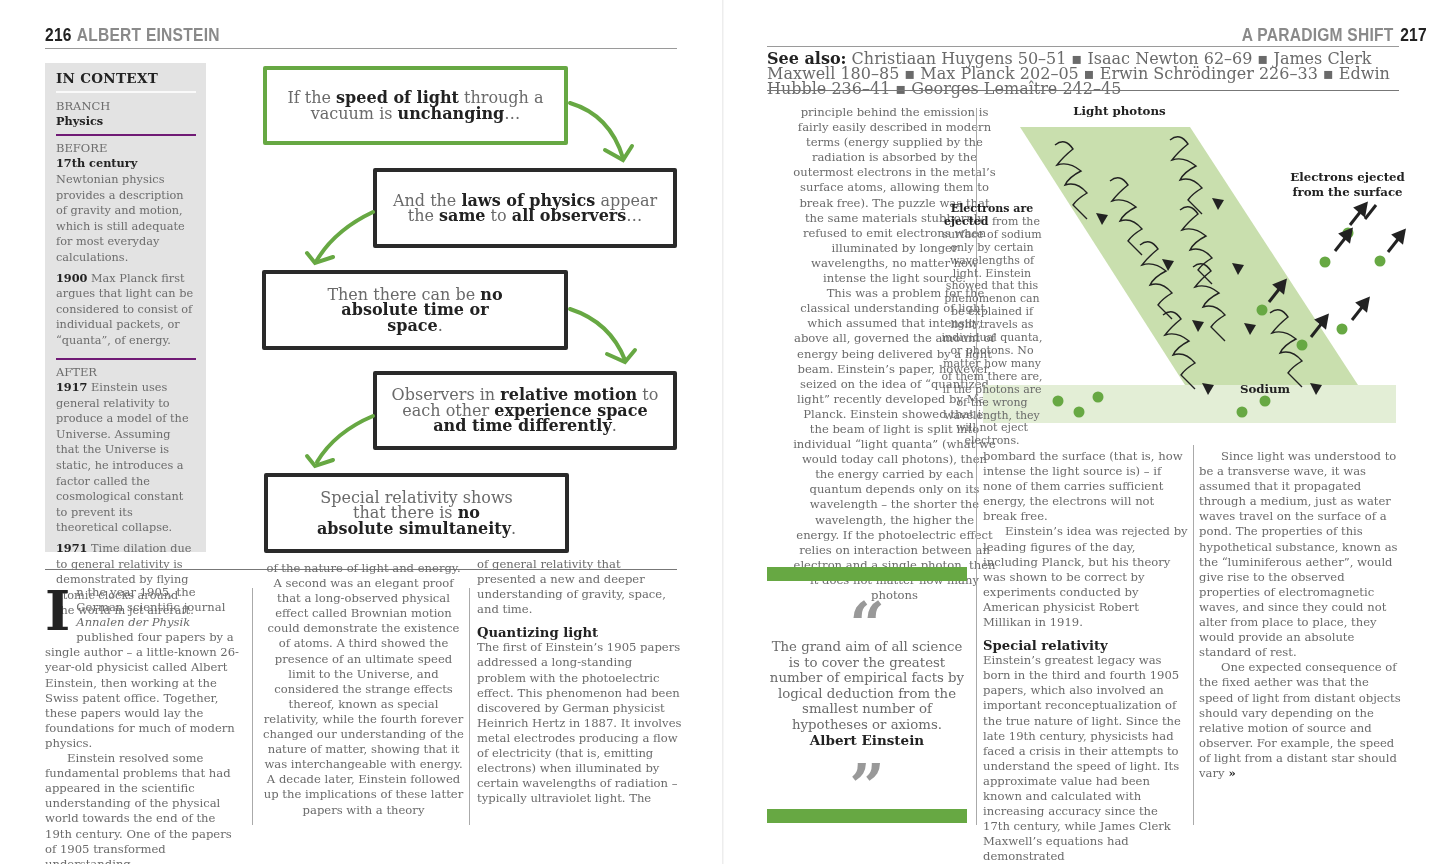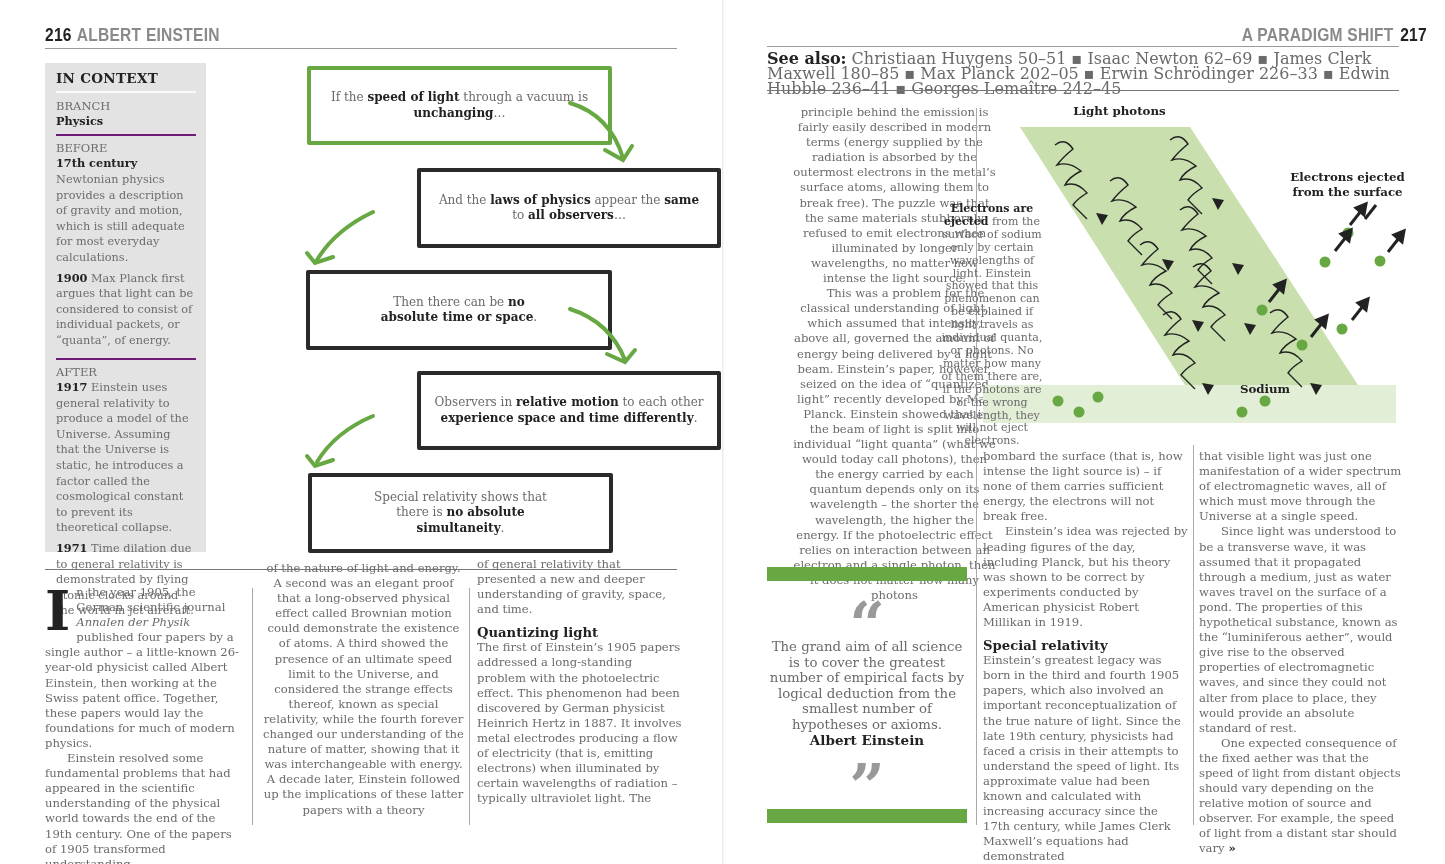--- a/index.html
+++ b/index.html
@@ -15,21 +15,21 @@
 
   
   .ctx { left:45px; top:63px; width:161px; height:489px; background:#e3e3e3; padding:8px 10px 8px 11px; font-size:11.3px; line-height:15.6px; color:#6c6c6c; }
   .ctx h3 { font-size:13.5px; font-weight:700; color:#222; letter-spacing:0.3px; padding-bottom:4px; border-bottom:2px solid #fafafa; margin-bottom:6px; }
   .ctx .lbl { color:#6c6c6c; font-size:11.5px; }
   .ctx b { color:#222; }
   .ctx .sec { border-bottom:2px solid #701a75; padding-bottom:4px; margin-bottom:5px; }
   .ctx p { margin-bottom:5px; }
 
   
-  .fbox { position:absolute; background:#fff; border:4px solid #2a2a2a; display:flex; align-items:center; justify-content:center; text-align:center; font-size:12px; line-height:15.5px; color:#6a6a6a; padding:0 10px; border-radius:2px;margin-left:44px; }
+  .fbox { position:absolute; background:#fff; border:4px solid #2a2a2a; display:flex; align-items:center; justify-content:center; text-align:center; font-size:16px; line-height:15.5px; color:#6a6a6a; padding:0 10px; border-radius:2px; }
   .fbox.green { border-color:#67a843; }
   .fbox b { color:#222; }
 
   
   .col { position:absolute; font-size:11.6px; line-height:15.1px; color:#6a6a6a; }
   .col p { text-indent: 0; }
   .col p.ind { text-indent: 22px; }
   .col h4 { font-size:13.2px; font-weight:700; color:#222; margin-top:8px; line-height:15px; }
   .vsep { position:absolute; width:1px; background:#aaa; }
   .dropcap { float:left; font-family:"DejaVu Serif", serif; font-weight:900; font-size:54px; line-height:46px; color:#222; margin:3px 6px 0 0; }
@@ -216,16 +216,15 @@
 
 <div class="col" style="left:983px; top:449px; width:205px;">
   <p>bombard the surface (that is, how intense the light source is) – if none of them carries sufficient energy, the electrons will not break free.</p>
   <p class="ind">Einstein’s idea was rejected by leading figures of the day, including Planck, but his theory was shown to be correct by experiments conducted by American physicist Robert Millikan in 1919.</p>
   <h4>Special relativity</h4>
   <p>Einstein’s greatest legacy was born in the third and fourth 1905 papers, which also involved an important reconceptualization of the true nature of light. Since the late 19th century, physicists had faced a crisis in their attempts to understand the speed of light. Its approximate value had been known and calculated with increasing accuracy since the 17th century, while James Clerk Maxwell’s equations had demonstrated</p>
 </div>
 <div class="vsep" style="left:1193px; top:445px; height:380px;"></div>
 
 <div class="col" style="left:1199px; top:449px; width:205px;">
-  <p>that visible light was just one manifestation of a wider spectrum of electromagnetic waves, all of which must move through the Universe at a single speed.</p>
   <p class="ind">Since light was understood to be a transverse wave, it was assumed that it propagated through a medium, just as water waves travel on the surface of a pond. The properties of this hypothetical substance, known as the “luminiferous aether”, would give rise to the observed properties of electromagnetic waves, and since they could not alter from place to place, they would provide an absolute standard of rest.</p>
   <p class="ind"><span>One expected consequence of the fixed aether was that the speed of light from distant objects should vary depending on the relative motion of source and observer. For example, the speed of light from a distant star should vary</span><b style="color:#222"> »</b></p>
 </div>
 
 </body></html>

